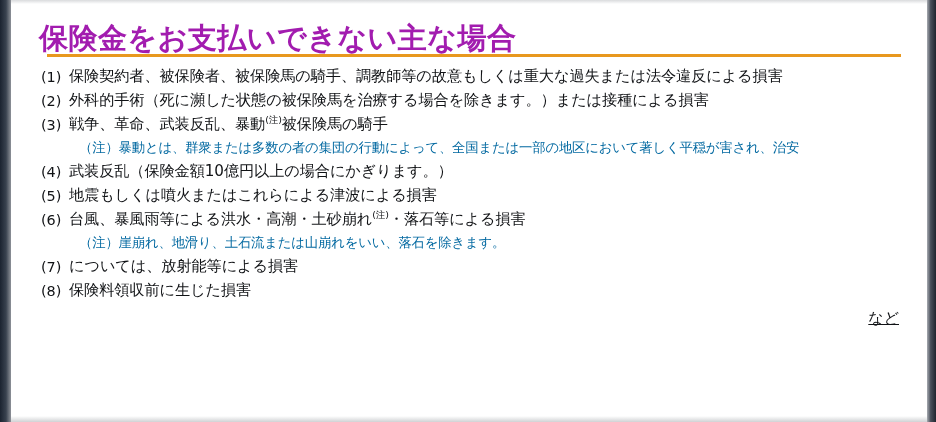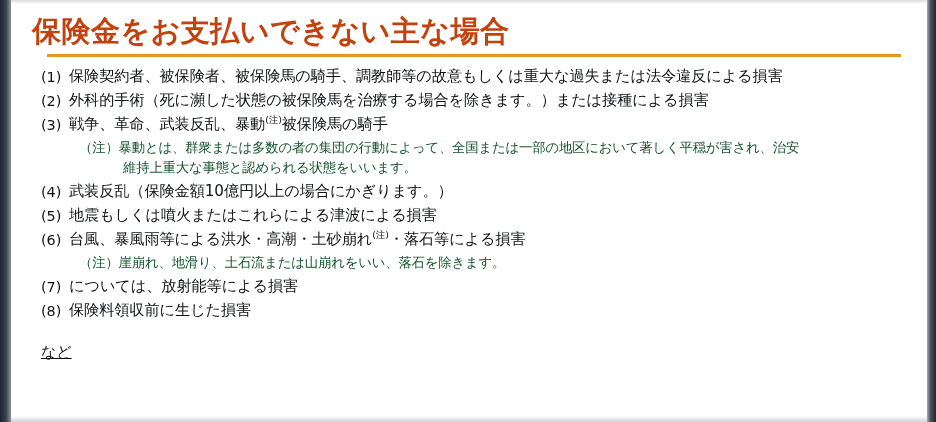--- a/index.html
+++ b/index.html
@@ -38,26 +38,26 @@
   }
   .content {
     position: absolute;
     left: 11px;
     top: 0;
     right: 9px;
     bottom: 0;
     padding: 0;
   }
   h1.heading {
-    margin: 5px;
+    margin: 12px;
     padding: 8px 0 0 16px;
     font-size: 29px;
     line-height: 1.25;
     font-weight: bold;
-    color: #c2410c;
+    color: #a21caf;
     letter-spacing: 0.5px;
     font-family: "DejaVu Sans", "Liberation Sans", sans-serif;
   }
   .rule {
     position: absolute;
     left: 36px;
     right: 26px;
     top: 54px;
     height: 3px;
     background: #e8981e;
@@ -87,35 +87,36 @@
   .itext {
     flex: 1 1 auto;
     letter-spacing: -0.1px;
   }
   .note {
     margin: 0 0 3px 0;
     padding-left: 38px;
     font-size: 13.4px;
     line-height: 1.48;
     letter-spacing: -0.2px;
-    color: #14532d;
+    color: #0369a1;
   }
   .note .hang {
     display: block;
     padding-left: 20px;
     text-indent: -20px;
   }
   .sup {
     font-size: 9.5px;
     vertical-align: super;
     line-height: 0;
   }
   .nado {
+    text-align: right;
     padding-right: 4px;
-    margin-top: 20px;
+    margin-top: 6px;
     font-size: 15px;
     text-decoration: underline;
   }
   .footnote {
     margin-top: 11px;
     font-size: 13.6px;
     line-height: 1.5;
     letter-spacing: -0.25px;
   }
   .footnote .l2 {
@@ -177,21 +178,20 @@
         <span class="itext">外科的手術（死に瀕した状態の被保険馬を治療する場合を除きます。）または接種による損害</span>
       </div>
 
       <div class="item">
         <span class="marker">(3)</span>
         <span class="itext"><span>戦争、革命、武装反乱、暴動</span><span class="sup">(注)</span><span>被保険馬の騎手</span></span>
       </div>
 
       <div class="note">
         <span class="hang">（注）暴動とは、群衆または多数の者の集団の行動によって、全国または一部の地区において著しく平穏が害され、治安</span>
-        <span class="hang" style="padding-left:44px;text-indent:0;">維持上重大な事態と認められる状態をいいます。</span>
       </div>
 
       <div class="item">
         <span class="marker">(4)</span>
         <span class="itext">武装反乱（保険金額10億円以上の場合にかぎります。）</span>
       </div>
 
       <div class="item">
         <span class="marker">(5)</span>
         <span class="itext">地震もしくは噴火またはこれらによる津波による損害</span>

